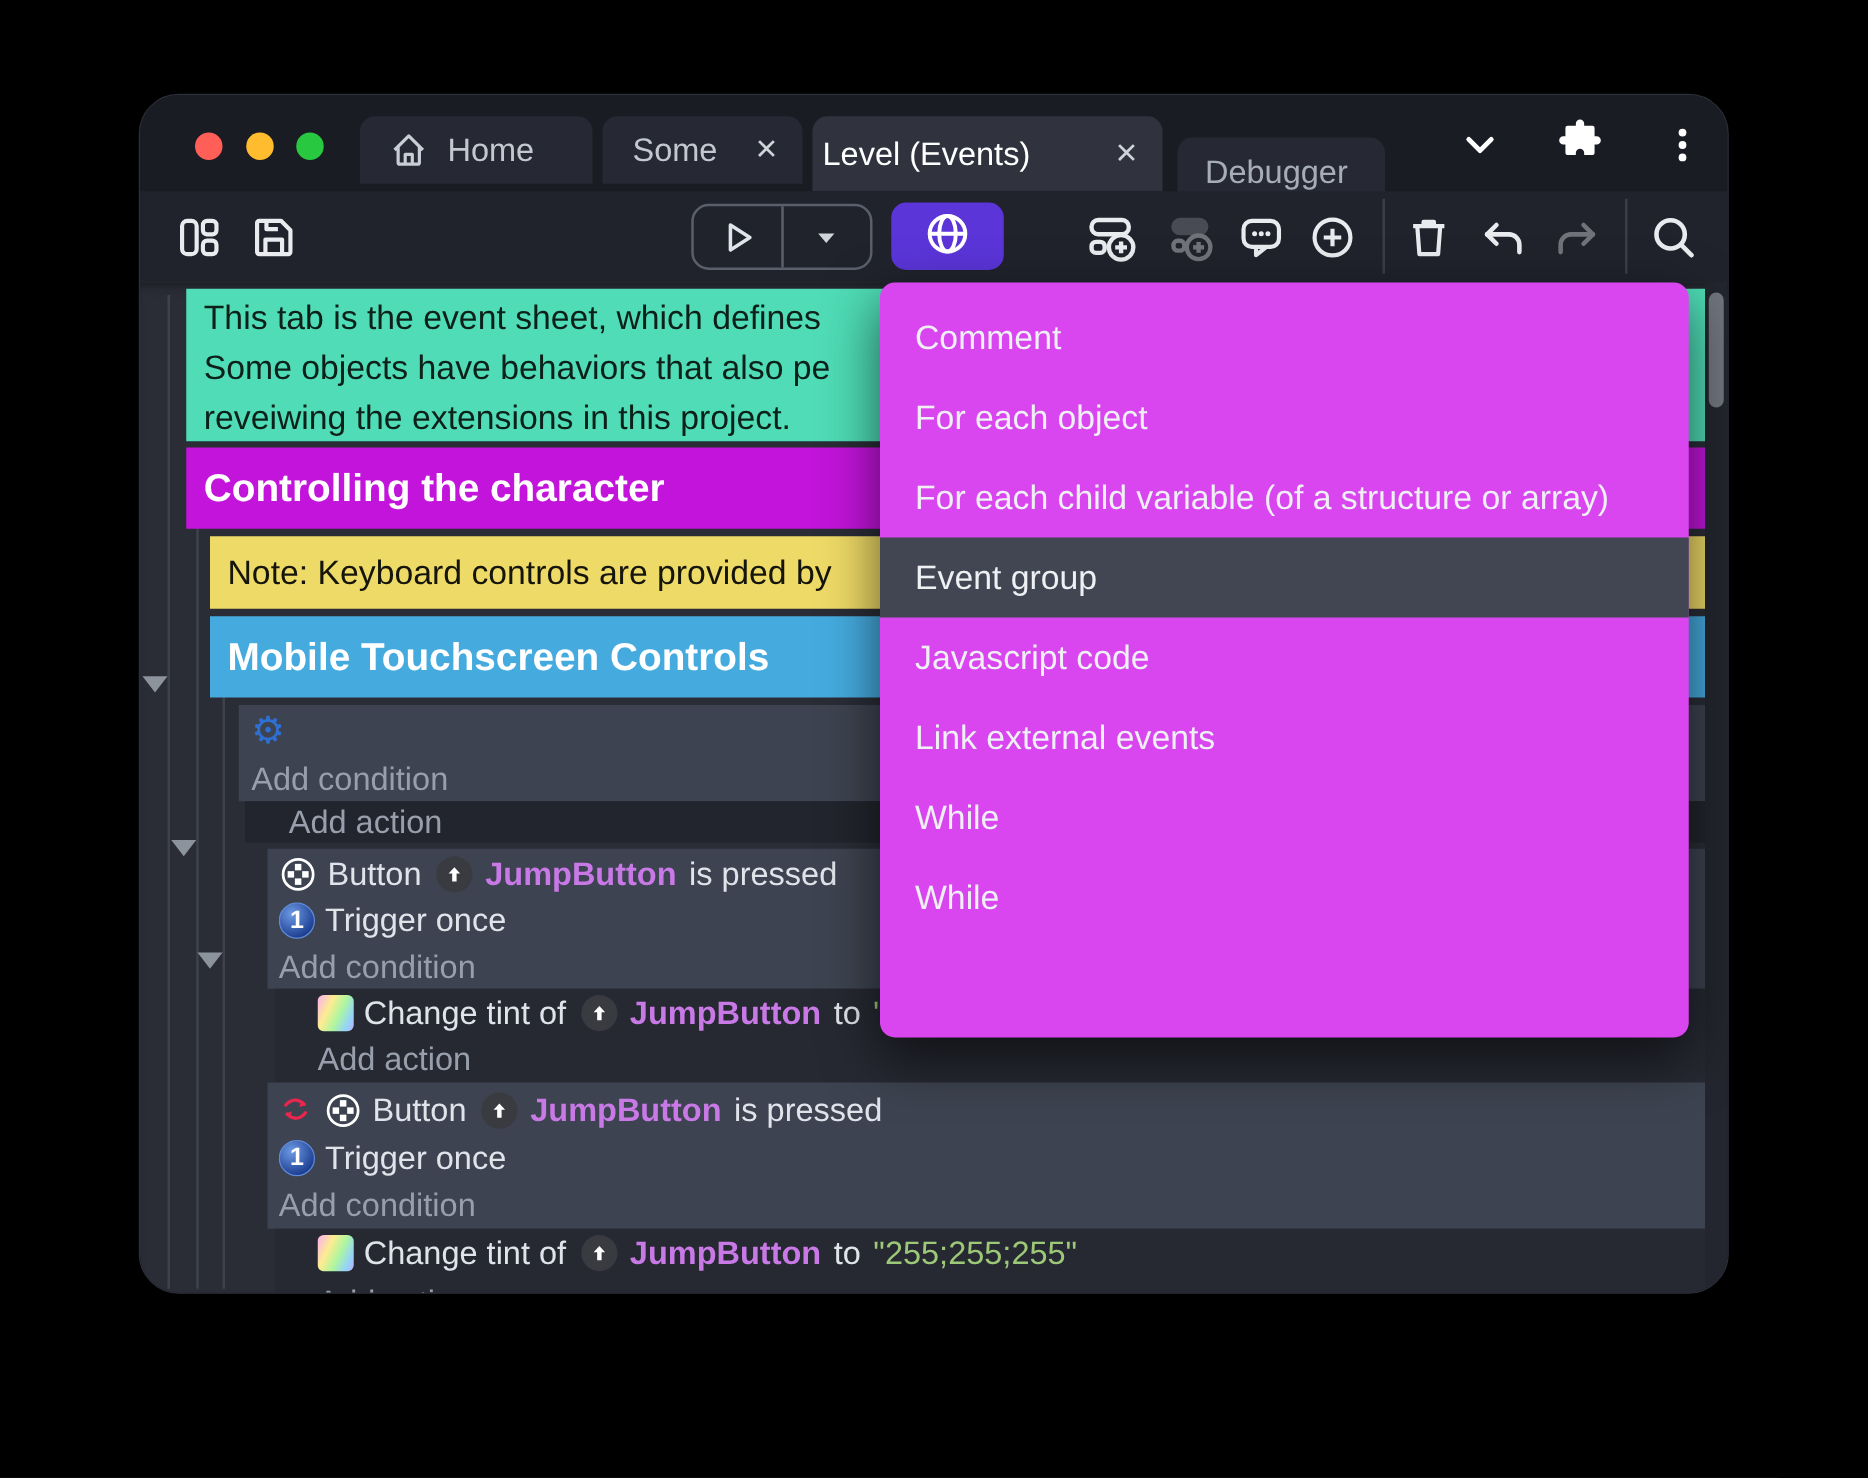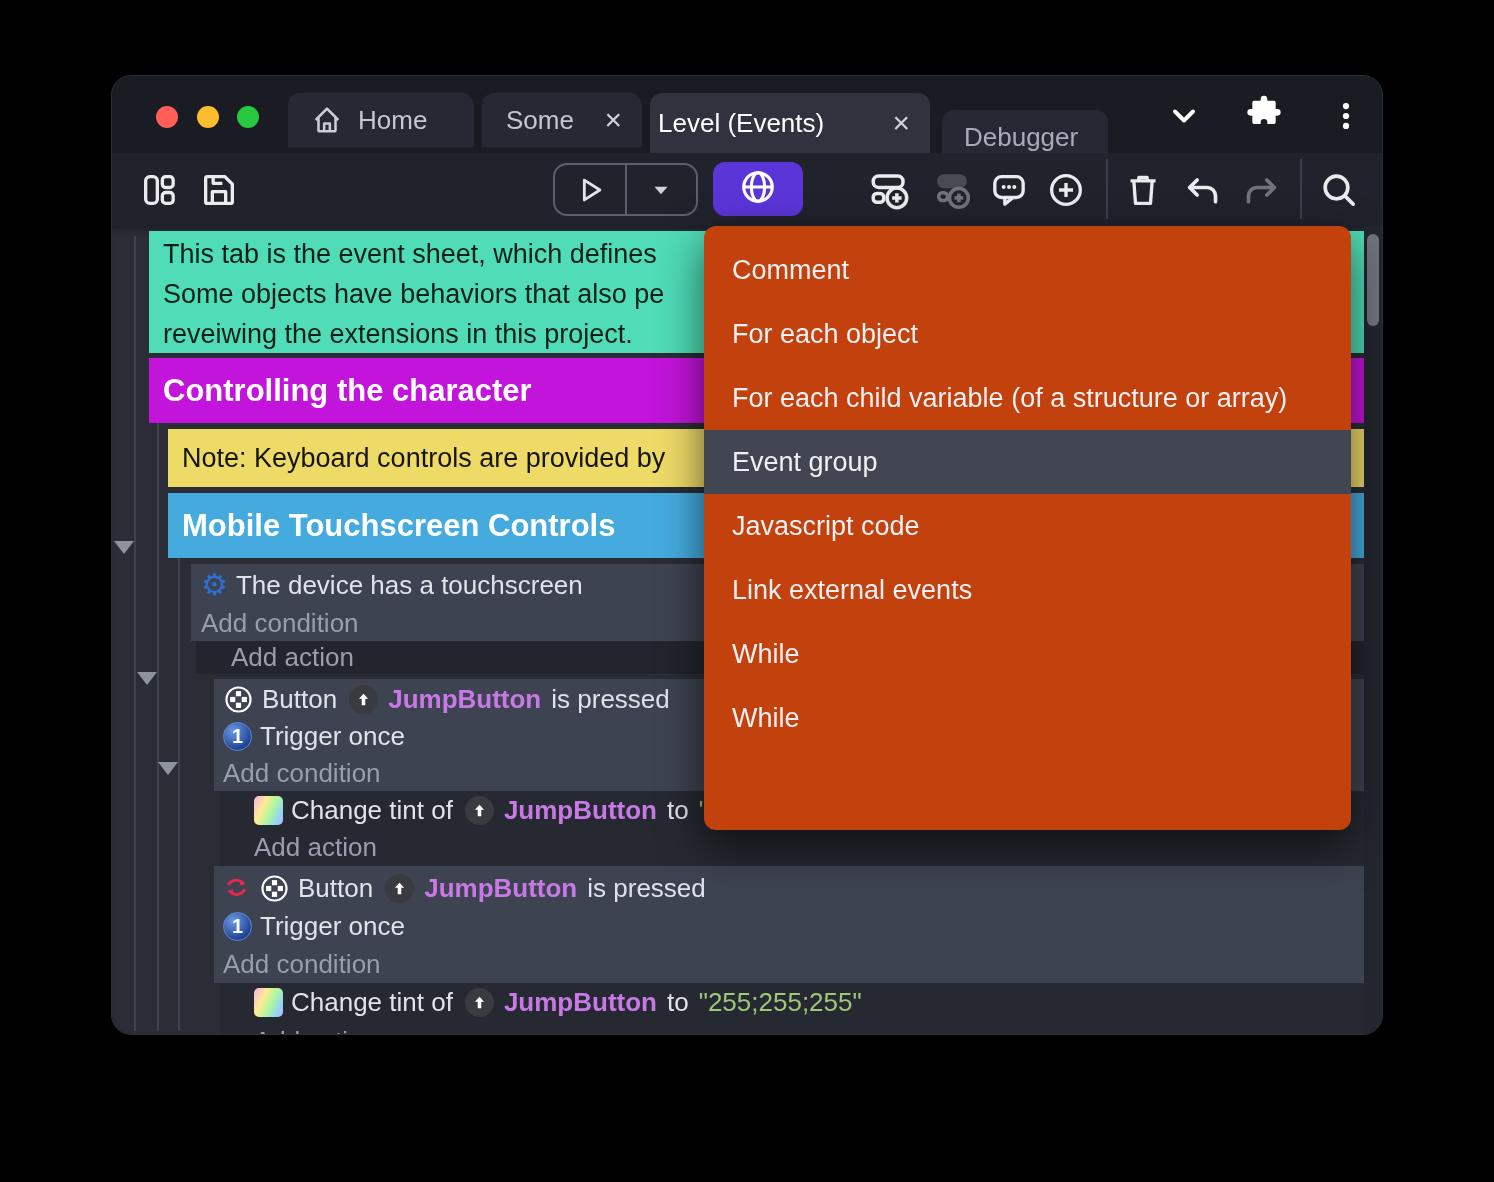--- a/index.html
+++ b/index.html
@@ -1,19 +1,19 @@
 <!DOCTYPE html>
 <html><head>
 <meta charset="utf-8">
 <style>
   html,body{margin:0;padding:0;background:#000;}
   *{box-sizing:border-box;font-family:"Liberation Sans", sans-serif;}
   .stage{position:relative;width:1494px;height:1182px;background:#000;overflow:hidden;}
   .window{position:absolute;left:111px;top:75px;width:1272px;height:960px;background:#1a1c24;
-          border-radius:20px;overflow:hidden;border:1px solid #2c2f38;}
+          border-radius:32px;overflow:hidden;border:1px solid #2c2f38;}
   
   .titlebar{position:absolute;left:0;top:0;width:100%;height:77px;background:#1a1c24;}
   .light{position:absolute;top:30px;width:22px;height:22px;border-radius:50%;}
   .tab{position:absolute;top:17px;height:54px;border-radius:12px 12px 0 0;background:#262933;
        display:flex;align-items:center;color:#c3c8d0;font-size:26px;}
   .tab.active{top:17px;height:60px;background:#30333e;color:#fff;}
   .tab .lbl{white-space:nowrap;}
   .tab .x{margin-left:auto;margin-right:20px;font-size:30px;color:#cfd3da;line-height:1;}
   .ticon{margin:0 14px 0 22px;display:flex;}
   .tbicon{position:absolute;display:flex;align-items:center;justify-content:center;width:44px;height:44px;}
@@ -49,21 +49,21 @@
          justify-content:center;margin-left:12px;flex:none;}
   .once{width:29px;height:29px;border-radius:50%;flex:none;margin-right:8px;
         background:radial-gradient(circle at 35% 30%, #6d9ae4, #1d3f92 75%);border:1px solid #5e8ad8;
         color:#fff;font-size:20px;font-weight:bold;display:inline-flex;align-items:center;justify-content:center;}
   .tint{width:29px;height:29px;border-radius:5px;flex:none;margin-right:8px;
         background:linear-gradient(115deg,#f9aef1 0%,#fdec90 32%,#aef69f 58%,#93d5f8 82%,#bcaef8 100%);}
   .icn{display:inline-flex;flex:none;}
   .scrolltrack{position:absolute;right:0;top:0;width:18px;height:100%;background:#23262e;}
   .scrollthumb{position:absolute;right:3px;top:8px;width:12px;height:92px;border-radius:6px;background:#70747e;}
   
-  .menu{position:absolute;left:592px;top:150px;width:647px;height:604px;background:#c2410c;border-radius:12px;
+  .menu{position:absolute;left:592px;top:150px;width:647px;height:604px;background:#d946ef;border-radius:12px;
         z-index:50;box-shadow:0 16px 44px rgba(0,0,0,.6);padding:12px 0;}
   .mitem{height:64px;display:flex;align-items:center;padding-left:28px;color:#eef0f4;font-size:27px;}
   .mitem.hl{background:#424652;}
 </style>
 </head>
 <body>
 
 <div class="stage">
   <div class="window">
 
@@ -244,21 +244,20 @@
         <span>Note: Keyboard controls are provided by</span>
       </div>
 
       <div class="blk group" style="left:56px;top:267px;width:1198px;height:65px;background:#45abdf;">
         <span>Mobile Touchscreen Controls</span>
       </div>
 
       <div class="blk cond" style="left:79px;top:338px;width:1175px;height:77px;padding:2px 0 0 10px;">
         <div class="row">
           <span class="gear">⚙︎</span>
-          <span>The device has a touchscreen</span>
         </div>
         <div class="row addlink">
           <span>Add condition</span>
         </div>
       </div>
 
       <div class="blk act" style="left:84px;top:415px;width:1170px;height:33px;background:#22252d;">
         <div class="row addlink" style="height:33px;padding-left:35px;">
           <span>Add action</span>
         </div>

